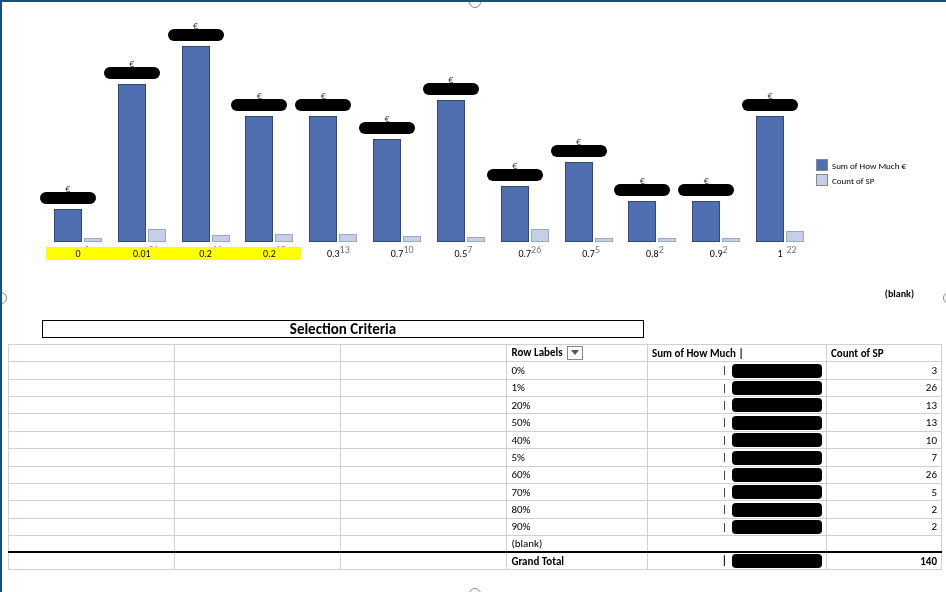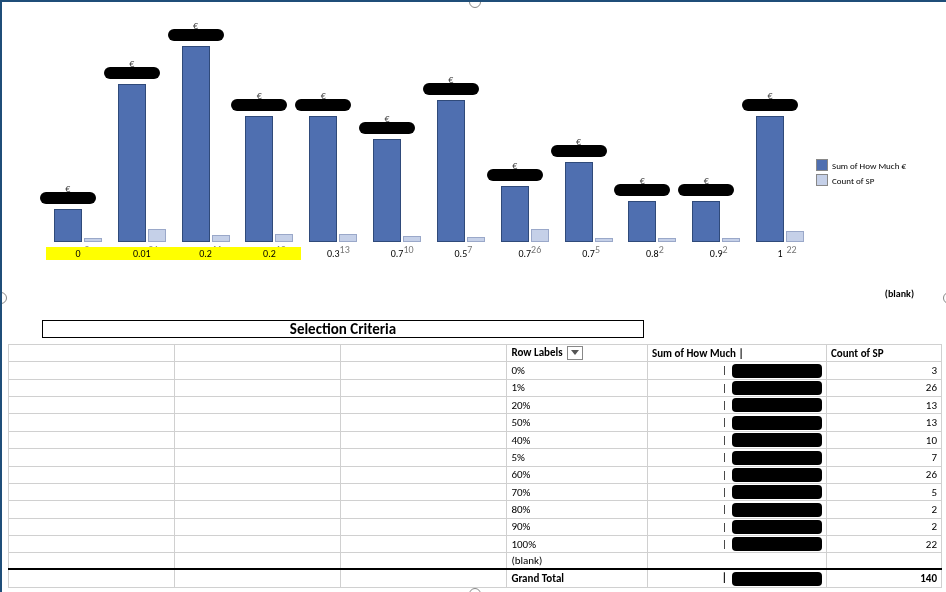--- a/index.html
+++ b/index.html
@@ -268,28 +268,20 @@
             <td class="num">2</td>
           </tr>
           <tr>
             <td></td>
             <td></td>
             <td></td>
             <td>90%</td>
             <td class="num">| &nbsp;<span class="redact-cell"></span></td>
             <td class="num">2</td>
           </tr>
-          <tr>
-            <td></td>
-            <td></td>
-            <td></td>
-            <td>100%</td>
-            <td class="num">| &nbsp;<span class="redact-cell"></span></td>
-            <td class="num">22</td>
-          </tr>
         </tbody>
       <tbody>
           <tr>
         <td></td>
             <td></td>
             <td></td>
         <td>(blank)</td>
         <td class="num"></td>
         <td class="num"></td>
       </tr>

